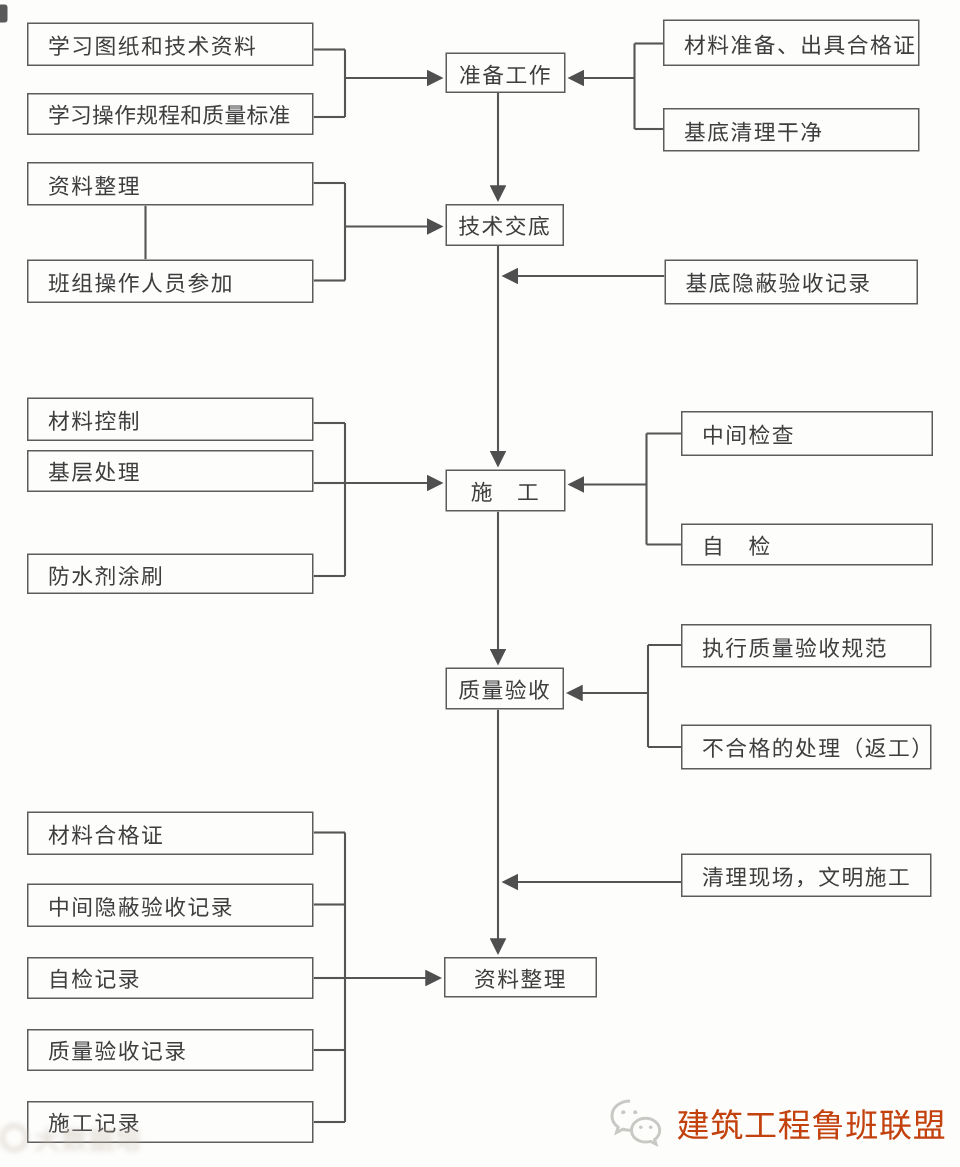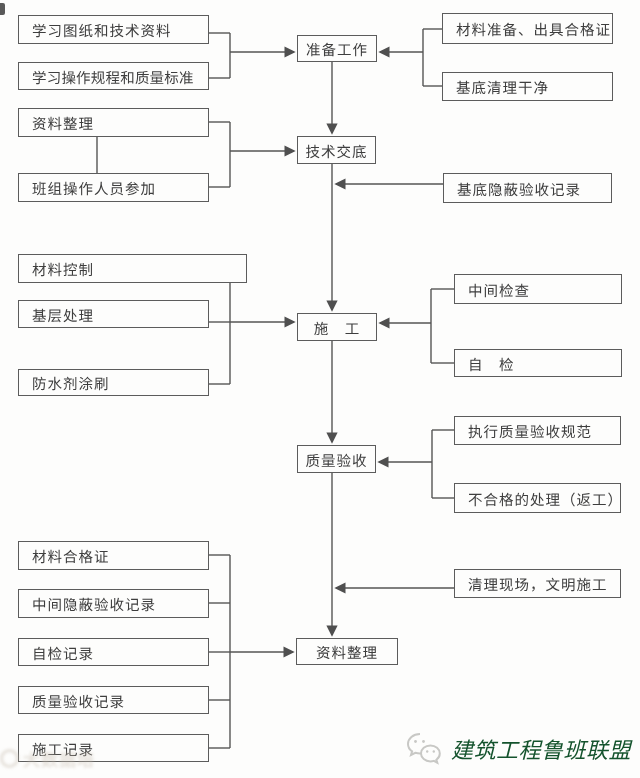--- a/index.html
+++ b/index.html
@@ -69,23 +69,22 @@
   .brand{
     position:absolute;
     left:404px;top:728px;
     display:flex;
     align-items:center;
     gap:7px;
   }
   .brand-text{
     font-size:22px;
     letter-spacing:0.5px;
-    color:#14532d;
+    color:#c2410c;
     font-family:"Liberation Serif","DejaVu Serif",serif;
-    font-style:italic;
   }
 </style>
 </head>
 <body>
 
 <div class="canvas">
 
   <svg class="lines" width="640" height="778" viewBox="0 0 640 778">
     <defs>
       <marker id="arr" viewBox="0 0 10 10" refX="8.5" refY="5" markerWidth="8" markerHeight="8" orient="auto">
@@ -142,21 +141,21 @@
 
       <line x1="443" y1="184" x2="336" y2="184" marker-end="url(#arr)"></line>
       <line x1="454" y1="588" x2="336" y2="588" marker-end="url(#arr)"></line>
     </g>
   </svg>
 
   <div class="box" style="left:18px;top:15px;width:191px;height:29px">学习图纸和技术资料</div>
   <div class="box" style="left:18px;top:62px;width:191px;height:28px;letter-spacing:0.2px">学习操作规程和质量标准</div>
   <div class="box" style="left:18px;top:108px;width:191px;height:29px">资料整理</div>
   <div class="box" style="left:18px;top:173px;width:191px;height:29px">班组操作人员参加</div>
-  <div class="box" style="left:18px;top:254px;width:229px;height:29px">材料控制</div>
+  <div class="box" style="left:18px;top:265px;width:191px;height:29px">材料控制</div>
   <div class="box" style="left:18px;top:300px;width:191px;height:28px">基层处理</div>
   <div class="box" style="left:18px;top:369px;width:191px;height:27px">防水剂涂刷</div>
   <div class="box" style="left:18px;top:541px;width:191px;height:29px">材料合格证</div>
   <div class="box" style="left:18px;top:589px;width:191px;height:29px">中间隐蔽验收记录</div>
   <div class="box" style="left:18px;top:638px;width:191px;height:28px">自检记录</div>
   <div class="box" style="left:18px;top:686px;width:191px;height:28px">质量验收记录</div>
   <div class="box" style="left:18px;top:734px;width:191px;height:28px">施工记录</div>
 
   <div class="box center" style="left:297px;top:35px;width:80px;height:27px">准备工作</div>
   <div class="box center" style="left:297px;top:136px;width:79px;height:28px">技术交底</div>

